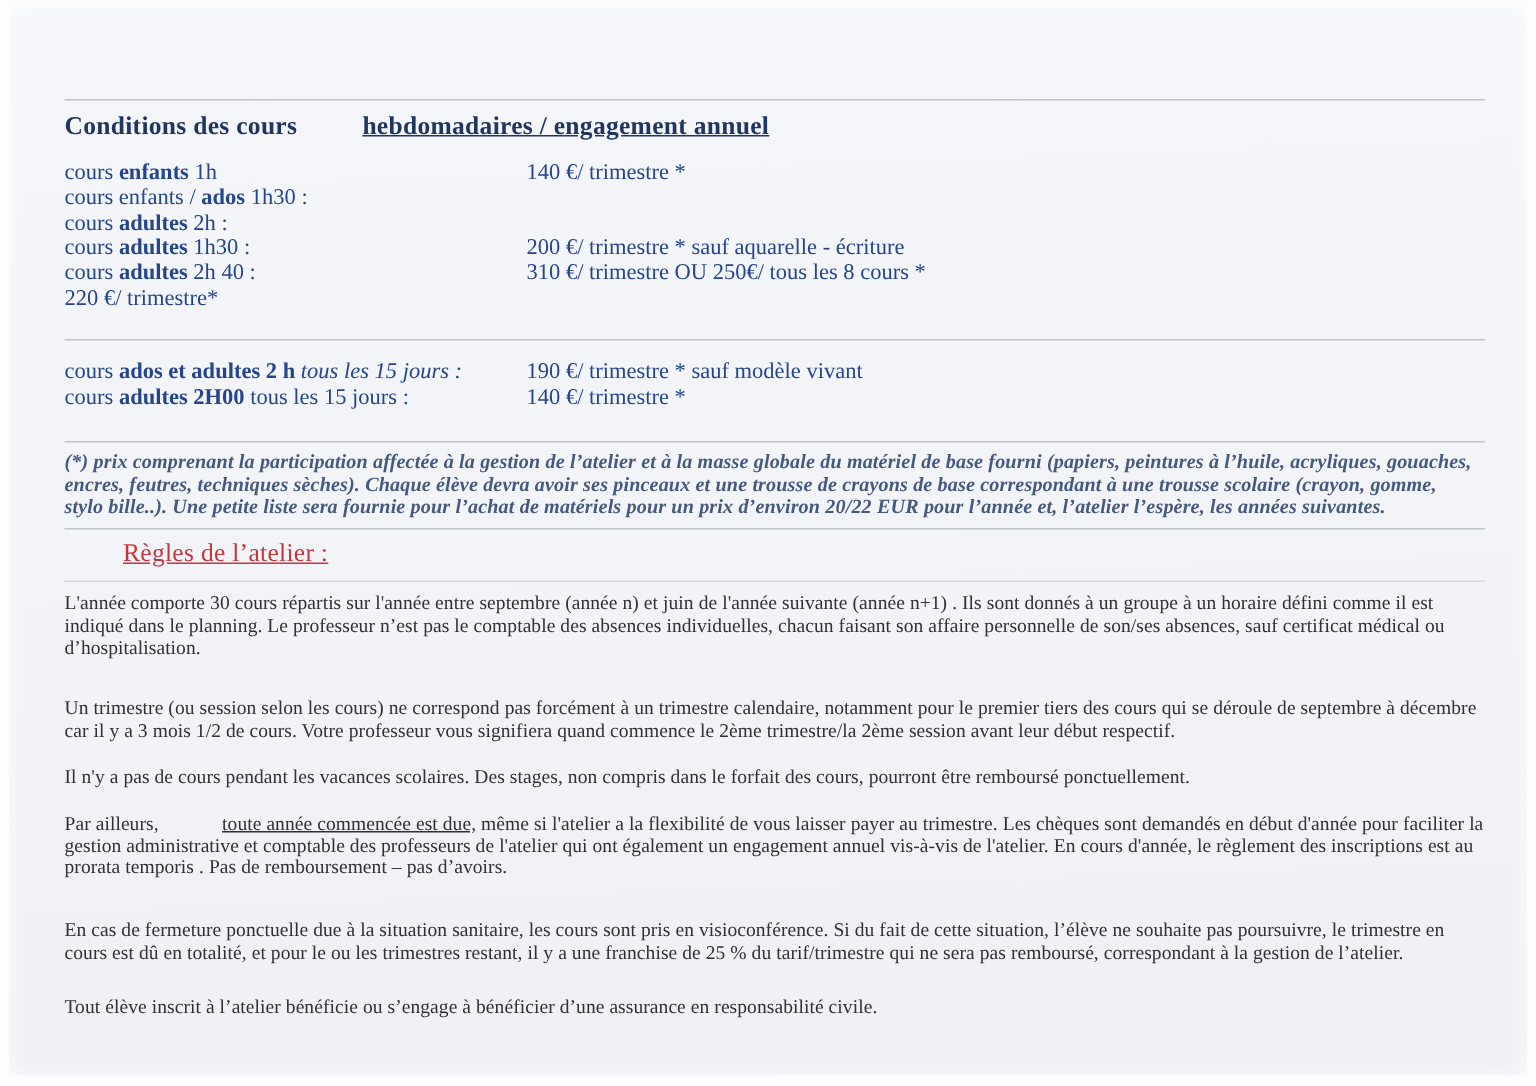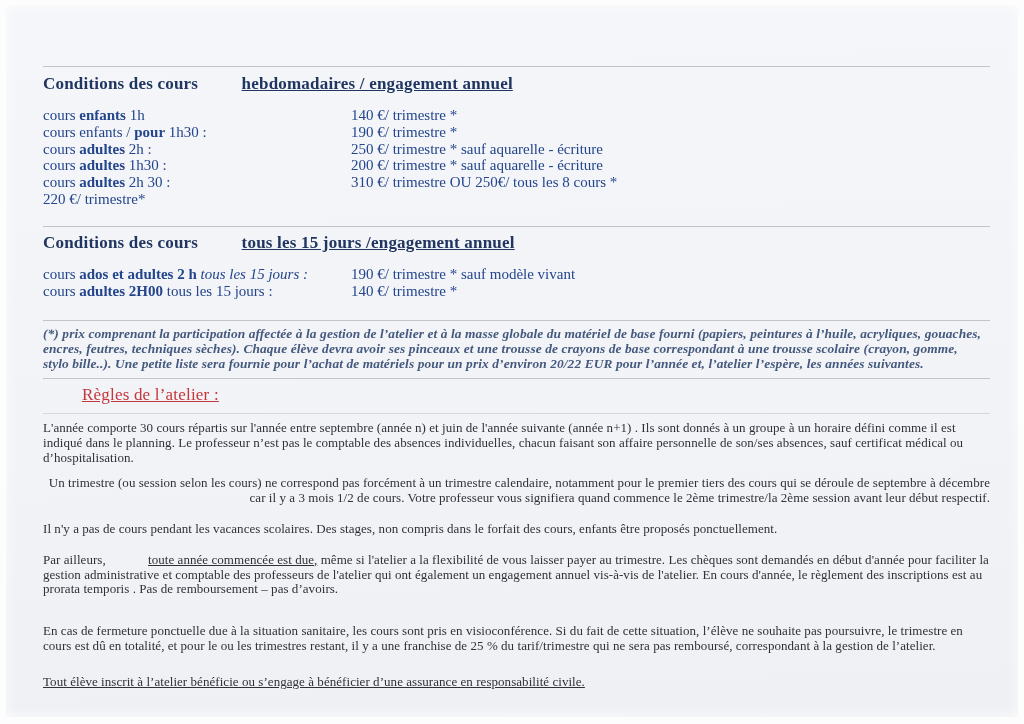--- a/index.html
+++ b/index.html
@@ -46,65 +46,62 @@
   .tbl1 { margin-top:13px; }
   .sep2 { margin-top:18px; }
   .h2a  { margin-top:6px; }
   .tbl2 { margin-top:13px; }
   .sep3 { margin-top:21px; }
   .fn   { margin-top:6px; padding-right:4px; }
   .sep4 { margin-top:7px; }
   .rt   { margin-top:6px; }
   .sep5 { margin-top:8px; }
   .p1   { margin-top:7px; }
-  .p2   { margin-top:10px;text-align:right; }
+  .p2   { margin-top:25px; }
   .p3   { margin-top:16px; }
   .p4   { margin-top:16px; }
   .p5   { margin-top:27px; }
-  .p6   { margin-top:21px;text-decoration:underline; }
+  .p6   { margin-top:21px; }
 </style>
 </head>
 <body>
 
 <div class="page">
   <div class="content">
 
     <hr class="sep sep1">
 
     <div class="htitle h1a"><span>Conditions des cours </span><span class="u">hebdomadaires / engagement annuel</span></div>
 
     <div class="ptable tbl1">
       <div class="prow">
         <span class="plabel"><span>cours </span><span style="font-weight: bold;">enfants</span><span> 1h</span></span>
         <span class="pprice">140 €/ trimestre *</span>
       </div>
       <div class="prow">
-        <span class="plabel"><span>cours enfants / </span><span style="font-weight: bold;">pour</span><span> 1h30 :</span></span>
-        <span class="pprice">190 €/ trimestre *</span>
+        <span class="plabel"><span>cours enfants / </span><span style="font-weight: bold;">ados</span><span> 1h30 :</span></span>
       </div>
       <div class="prow">
         <span class="plabel"><span>cours </span><span style="font-weight: bold;">adultes</span><span> 2h :</span></span>
-        <span class="pprice">250 €/ trimestre * sauf aquarelle - écriture</span>
       </div>
       <div class="prow">
         <span class="plabel"><span>cours </span><span style="font-weight: bold;">adultes</span><span> 1h30 :</span></span>
         <span class="pprice">200 €/ trimestre * sauf aquarelle - écriture</span>
       </div>
       <div class="prow">
-        <span class="plabel"><span>cours </span><span style="font-weight: bold;">adultes</span><span> 2h 30 :</span></span>
+        <span class="plabel"><span>cours </span><span style="font-weight: bold;">adultes</span><span> 2h 40 :</span></span>
         <span class="pprice">310 €/ trimestre  OU 250€/ tous les 8 cours  *</span>
       </div>
       <div class="prow">
         <span class="pprice">220 €/ trimestre*</span>
       </div>
     </div>
 
     <hr class="sep sep2">
 
-    <div class="htitle h2a"><span>Conditions des cours </span><span class="u">tous les 15 jours /engagement annuel</span></div>
 
     <div class="ptable tbl2">
       <div class="prow">
         <span class="plabel"><span>cours  </span><span style="font-weight: bold;">ados et adultes 2 h </span><span style="font-style: italic;">tous les 15 jours :</span></span>
         <span class="pprice">190 €/ trimestre * sauf modèle vivant</span>
       </div>
       <div class="prow">
         <span class="plabel"><span>cours </span><span style="font-weight: bold;">adultes 2H00</span><span> tous les 15 jours :</span></span>
         <span class="pprice">140 €/ trimestre *</span>
       </div>
@@ -115,19 +112,19 @@
     <div class="footnote fn">(*) prix comprenant la participation affectée à la gestion de l’atelier et à la masse globale du matériel de base fourni (papiers, peintures à l’huile, acryliques, gouaches, encres, feutres, techniques sèches). Chaque élève devra avoir ses pinceaux et une trousse de crayons de base correspondant à une trousse scolaire (crayon, gomme, stylo bille..). Une petite liste sera fournie pour l’achat de matériels pour un prix d’environ 20/22 EUR pour l’année  et, l’atelier l’espère, les années suivantes.</div>
 
     <hr class="sep sep4">
 
     <div class="redtitle rt"><span class="u">Règles de l’atelier :</span></div>
 
     <hr class="sep faint sep5">
 
     <div class="rulesp p1"><span>L'année comporte 30 cours répartis sur l'année  entre septembre (année n) et juin de l'année suivante (année n+1) . Ils sont donnés à un groupe à un horaire défini comme il est indiqué dans le planning. Le professeur n’est pas le comptable des absences individuelles, chacun faisant son affaire personnelle de son/ses absences, sauf certificat médical ou d’hospitalisation.</span></div>
     <div class="rulesp p2"><span>Un trimestre (ou session selon les cours) ne correspond pas forcément à un trimestre calendaire, notamment pour le premier tiers des cours qui se déroule de septembre à décembre car il y a 3 mois 1/2 de cours. Votre professeur vous signifiera quand commence le 2ème trimestre/la 2ème session  avant leur début respectif.</span></div>
-    <div class="rulesp p3"><span>Il n'y a pas de cours pendant les vacances scolaires. Des stages, non compris dans le forfait des cours, enfants être proposés ponctuellement.</span></div>
+    <div class="rulesp p3"><span>Il n'y a pas de cours pendant les vacances scolaires. Des stages, non compris dans le forfait des cours, pourront être remboursé ponctuellement.</span></div>
     <div class="rulesp p4"><span>Par ailleurs, </span><span class="u">toute année commencée est due,</span><span> même si l'atelier a la flexibilité de vous laisser payer au trimestre. Les chèques sont demandés en début d'année pour faciliter la gestion administrative et comptable des professeurs de l'atelier qui ont également un engagement annuel vis-à-vis de l'atelier. En cours d'année, le règlement des inscriptions est  au prorata temporis . Pas de remboursement – pas d’avoirs.</span></div>
     <div class="rulesp p5"><span>En cas de fermeture ponctuelle due à la situation sanitaire, les cours sont pris en visioconférence. Si du fait de cette situation, l’élève ne souhaite pas poursuivre, le trimestre en cours est dû en totalité, et pour le ou les trimestres restant,  il y a une franchise de 25 % du tarif/trimestre qui ne sera pas remboursé, correspondant à la gestion de l’atelier.</span></div>
     <div class="rulesp p6"><span>Tout élève inscrit à l’atelier bénéficie ou s’engage à bénéficier d’une assurance en responsabilité civile.</span></div>
 
   </div>
 </div>
 
 </body></html>

